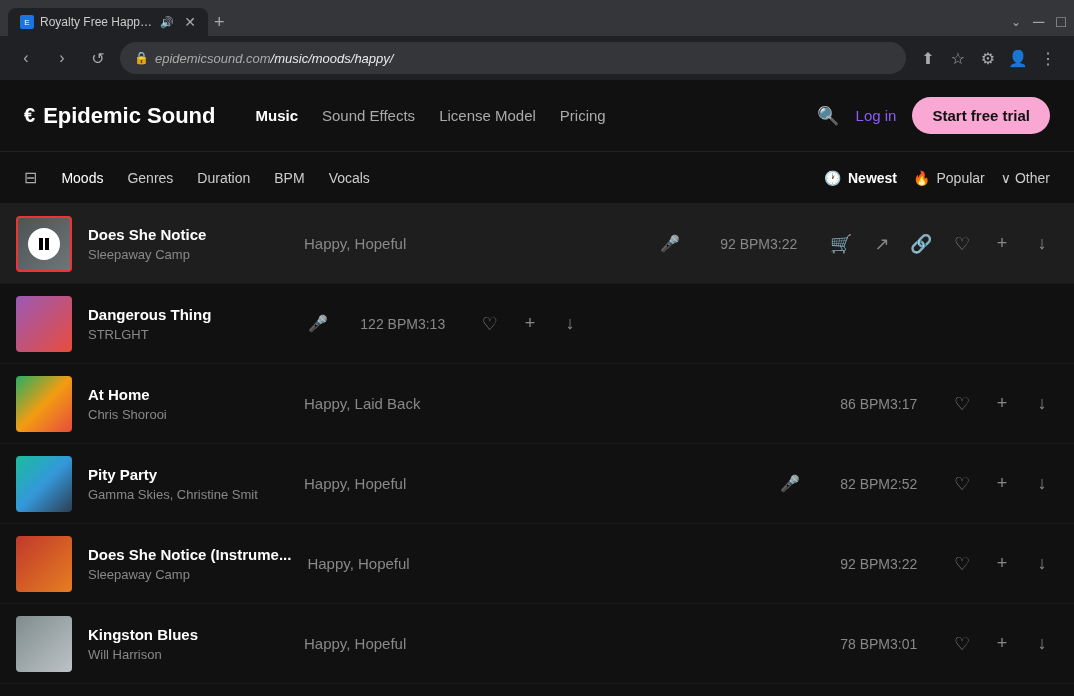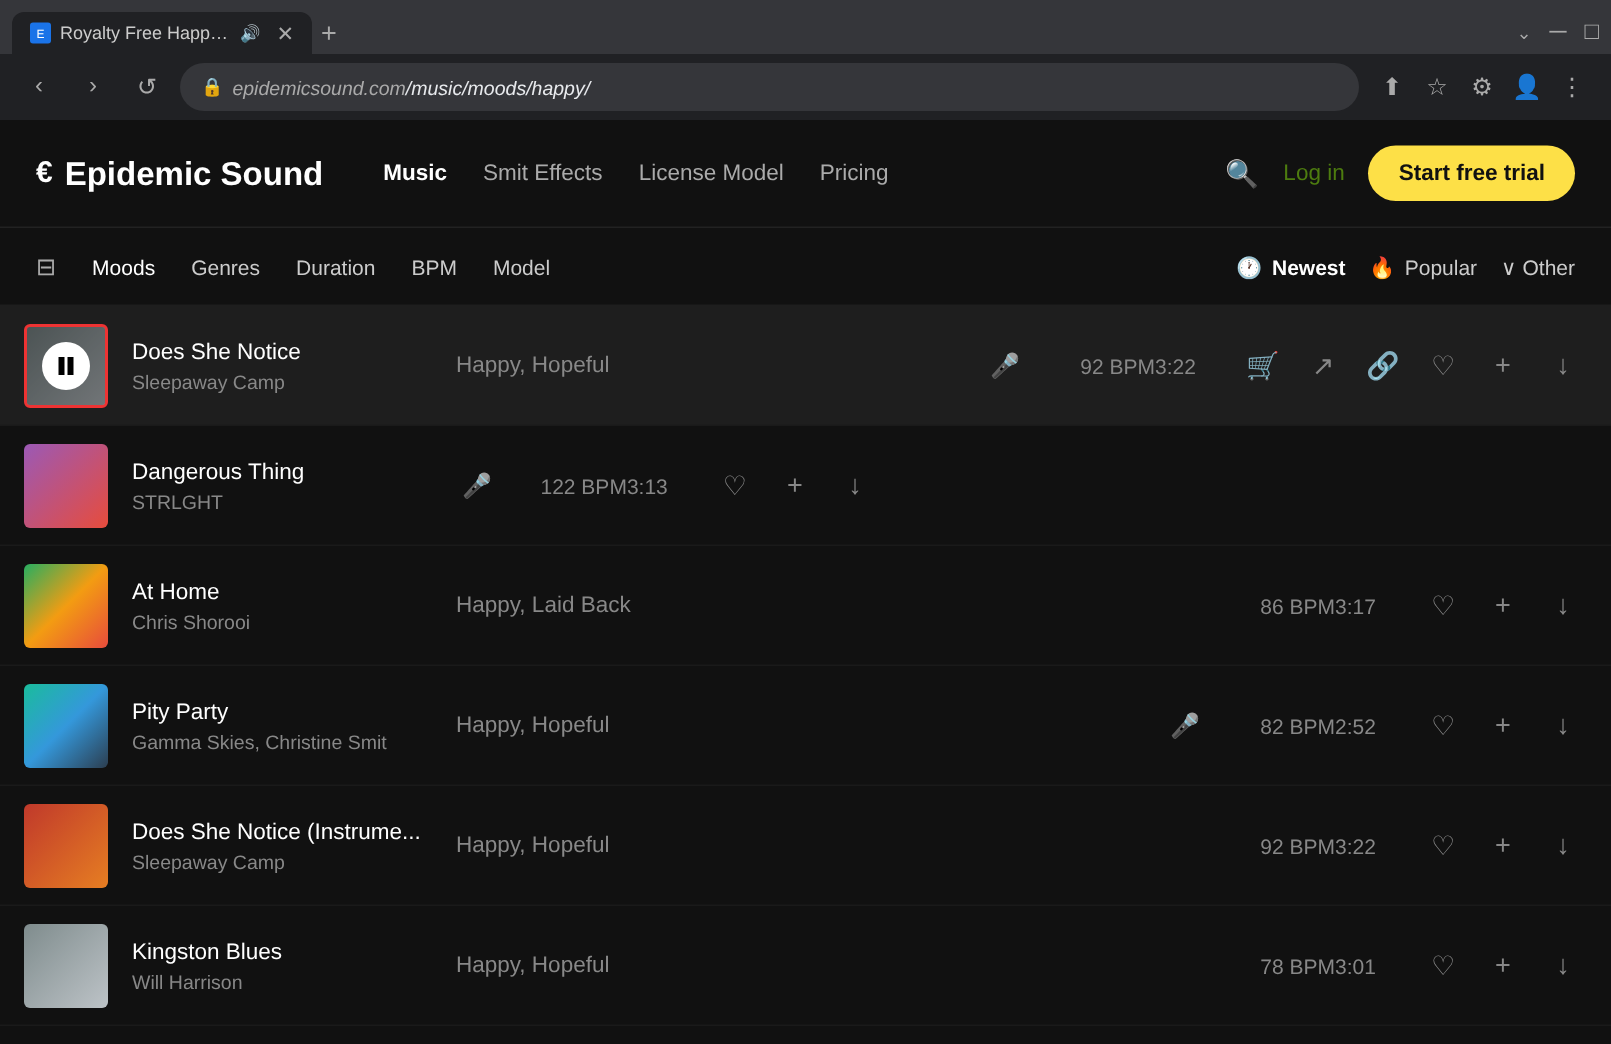--- a/index.html
+++ b/index.html
@@ -26,22 +26,22 @@
 
     
     .site-header { background: #111; display: flex; align-items: center; padding: 0 24px; height: 72px; border-bottom: 1px solid #222; }
     .logo { display: flex; align-items: center; gap: 8px; font-size: 22px; font-weight: 700; color: #fff; margin-right: 40px; }
     .logo .logo-icon { font-size: 20px; color: #fff; }
     .main-nav { display: flex; align-items: flex-start; gap: 24px; flex: 1; }
     .nav-item { color: #aaa; font-size: 15px; cursor: pointer; text-decoration: none; }
     .nav-item.active { color: #fff; font-weight: 600; }
     .header-right { display: flex; align-items: center; gap: 16px; margin-left: auto; }
     .search-icon-btn { background: none; border: none; color: #ccc; font-size: 18px; cursor: pointer; }
-    .login-btn { background: none; border: none; color: #4d7c0f; font-size: 15px; cursor: pointer; }
-    .trial-btn { background: #fde047; color: #111; border: none; border-radius: 24px; padding: 10px 20px; font-size: 15px; font-weight: 600; cursor: pointer; white-space: nowrap; }
+    .login-btn { background: none; border: none; color: #8b5cf6; font-size: 15px; cursor: pointer; }
+    .trial-btn { background: #f9a8d4; color: #111; border: none; border-radius: 24px; padding: 10px 20px; font-size: 15px; font-weight: 600; cursor: pointer; white-space: nowrap; }
 
     
     .filter-bar { background: #111; display: flex; align-items: center; padding: 0 24px; height: 52px; border-bottom: 1px solid #1e1e1e; gap: 24px; }
     .filter-icon { color: #aaa; font-size: 16px; cursor: pointer; }
     .filter-tag { color: #ccc; font-size: 14px; cursor: pointer; }
     .filter-tag.active { color: #fff; font-weight: 500; }
     .filter-separator { flex: 1; }
     .sort-group { display: flex; align-items: center; gap: 16px; }
     .sort-item { display: flex; align-items: center; gap: 6px; color: #ccc; font-size: 14px; cursor: pointer; }
     .sort-item.active { color: #fff; font-weight: 600; }
@@ -49,21 +49,21 @@
 
     
     .track-list { background: #111; }
     .track-row { display: flex; align-items: center; padding: 0 16px; height: 80px; border-bottom: 1px solid #1a1a1a; cursor: pointer; transition: background 0.15s; }
     .track-row.playing { background: #1e1e1e; }
     .track-thumb { width: 56px; height: 56px; border-radius: 4px; flex-shrink: 0; overflow: hidden; position: relative; margin-right: 16px; }
     .track-thumb.playing-thumb { border: 2px solid #e33; }
     .play-overlay { position: absolute; inset: 0; display: flex; align-items: center; justify-content: center; background: rgba(0,0,0,0.4); }
     .play-btn-circle { width: 32px; height: 32px; background: #fff; border-radius: 50%; display: flex; align-items: center; justify-content: center; }
     .track-info { min-width: 200px; flex-shrink: 0; }
-    .track-title { font-size: 15px; font-weight: 400; color: #fff; margin-bottom: 4px; }
+    .track-title { font-size: 15px; font-weight: 700; color: #fff; margin-bottom: 4px; }
     .track-artist { font-size: 13px; color: #888; }
     .track-tags { flex: 1; color: #888; font-size: 15px; padding-left: 16px; }
     .track-mic { color: #888; font-size: 16px; margin: 0 20px; }
     .track-bpm { color: #888; font-size: 14px; min-width: 70px; text-align: right; }
     .track-duration { color: #888; font-size: 14px; min-width: 40px; text-align: left; margin-right: 16px; }
     .track-actions { display: flex; align-items: center; gap: 8px; }
     .action-btn { background: none; border: none; color: #888; font-size: 18px; cursor: pointer; width: 32px; height: 32px; display: flex; align-items: center; justify-content: center; border-radius: 50%; }
     .action-btn.cart-active { color: #fff; }
 
     
@@ -121,38 +121,38 @@
 
   <div>
 
     <div class="site-header">
       <div class="logo">
         <span class="logo-icon">€</span>
         <span>Epidemic Sound</span>
       </div>
       <nav class="main-nav">
         <a class="nav-item active">Music</a>
-        <a class="nav-item">Smit Effects</a>
+        <a class="nav-item">Sound Effects</a>
         <a class="nav-item">License Model</a>
         <a class="nav-item">Pricing</a>
       </nav>
       <div class="header-right">
         <button class="search-icon-btn">🔍</button>
         <button class="login-btn">Log in</button>
         <button class="trial-btn">Start free trial</button>
       </div>
     </div>
 
     <div class="filter-bar">
       <span class="filter-icon">⊟</span>
       <span class="filter-tag active">Moods</span>
       <span class="filter-tag">Genres</span>
       <span class="filter-tag">Duration</span>
       <span class="filter-tag">BPM</span>
-      <span class="filter-tag">Model</span>
+      <span class="filter-tag">Vocals</span>
       <div class="filter-separator"></div>
       <div class="sort-group">
         <div class="sort-item active">
           <span>🕐</span>
           <span>Newest</span>
         </div>
         <div class="sort-item">
           <span>🔥</span>
           <span>Popular</span>
         </div>

